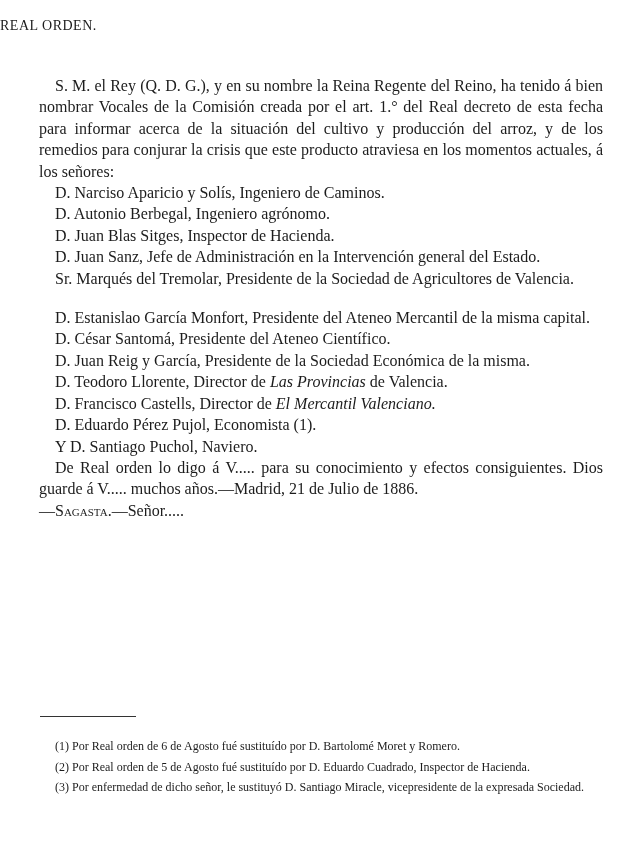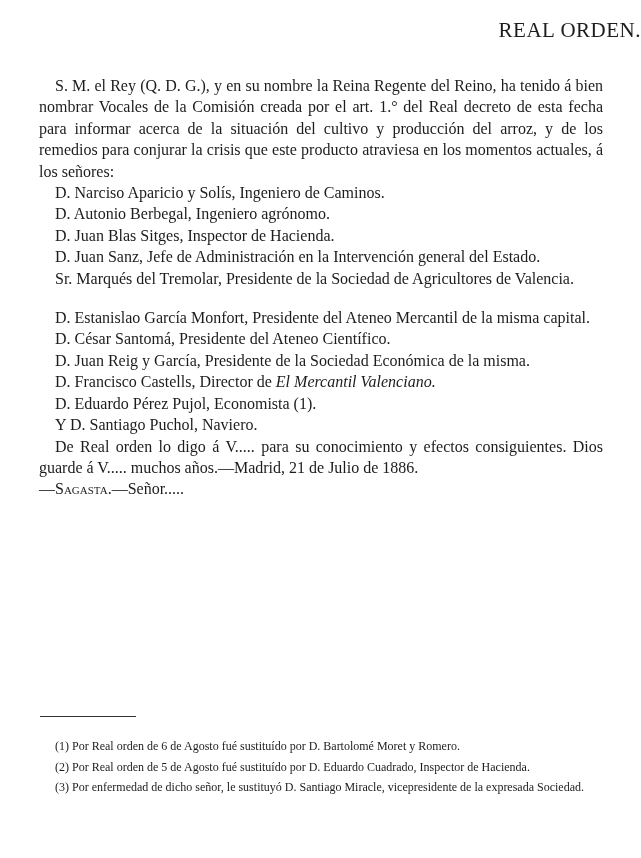--- a/index.html
+++ b/index.html
@@ -1,19 +1,19 @@
 <!DOCTYPE html>
 <html><head>
 <meta charset="utf-8">
 <style>
   html, body { margin: 0; padding: 0; background: #ffffff; }
   body { width: 641px; height: 858px; position: relative; overflow: hidden;
          font-family: "Liberation Serif", "DejaVu Serif", serif; color: #1c1c1c; }
-  .title { position: absolute; top: 18px; left: 0; width: 641px; text-align: right;
-           font-size: 21px; letter-spacing: 0.5px; }
+  .title { position: absolute; top: 18px; left: 0; width: 641px; text-align: left;
+           font-size: 14px; letter-spacing: 0.5px; }
   .body { position: absolute; top: 75px; left: 39px; width: 564px; font-size: 16px; line-height: 21.4px;
           text-align: justify; }
   .p { margin: 0; text-indent: 16px; }
   .gap { height: 18px; }
   .sc { font-variant: small-caps; }
   .rule { position: absolute; top: 716px; left: 40px; width: 96px; border-top: 1px solid #333; }
   .notes { position: absolute; top: 731px; left: 39px; width: 564px; font-size: 12px; line-height: 15.5px;
            text-align: justify; margin-top: 8px; }
   .note { margin: 0 0 5px 0; text-indent: 16px; }
   em { font-style: italic; }
@@ -27,20 +27,21 @@
   <p class="p">S. M. el Rey (Q. D. G.), y en su nombre la Reina Regente del Reino, ha tenido á bien nombrar Vocales de la Comisión creada por el art. 1.° del Real decreto de esta fecha para informar acerca de la situación del cultivo y producción del arroz, y de los remedios para conjurar la crisis que este producto atraviesa en los momentos actuales, á los señores:</p>
   <p class="p">D. Narciso Aparicio y Solís, Ingeniero de Caminos.</p>
   <p class="p">D. Autonio Berbegal, Ingeniero agrónomo.</p>
   <p class="p">D. Juan Blas Sitges, Inspector de Hacienda.</p>
   <p class="p">D. Juan Sanz, Jefe de Administración en la Intervención general del Estado.</p>
   <p class="p">Sr. Marqués del Tremolar, Presidente de la Sociedad de Agricultores de Valencia.</p>
   <div class="gap"></div>
   <p class="p">D. Estanislao García Monfort, Presidente del Ateneo Mercantil de la misma capital.</p>
   <p class="p">D. César Santomá, Presidente del Ateneo Científico.</p>
   <p class="p">D. Juan Reig y García, Presidente de la Sociedad Económica de la misma.</p>
+  <p class="p"><span>D. Teodoro Llorente, Director de </span><em>Las Provincias</em><span> de Valencia.</span></p>
   <p class="p"><span>D. Francisco Castells, Director de </span><em>El Mercantil Valenciano.</em></p>
   <p class="p">D. Eduardo Pérez Pujol, Economista (1).</p>
   <p class="p">Y D. Santiago Puchol, Naviero.</p>
   <p class="p">De Real orden lo digo á V..... para su conocimiento y efectos consiguientes. Dios guarde á V..... muchos años.—Madrid, 21 de Julio de 1886.</p>
   <p class="p" style="text-indent:0"><span>—</span><span class="sc">Sagasta</span><span>.—Señor.....</span></p>
 </div>
 
 <div class="rule"></div>
 
 <div class="notes">

